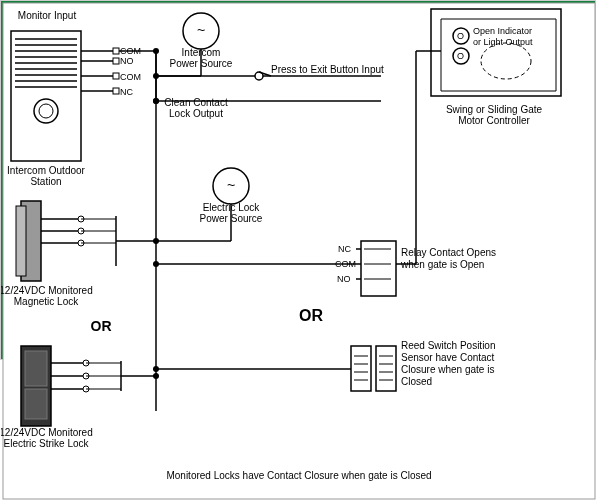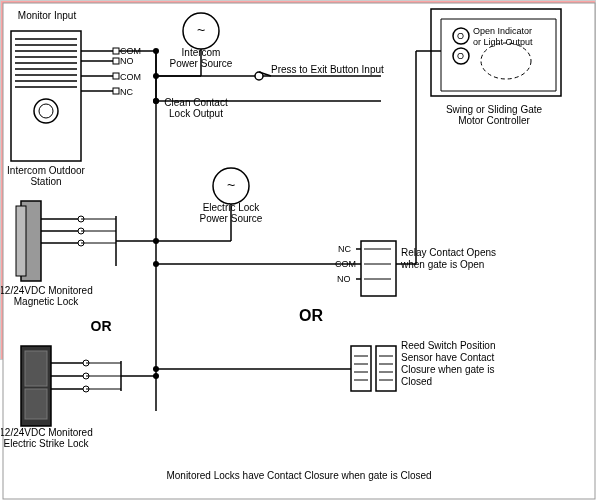--- a/index.html
+++ b/index.html
@@ -9,21 +9,21 @@
       background: #fff;
       font-family: Arial, sans-serif;
       font-size: 11px;
       overflow: hidden;
       position: relative;
     }
     .diagram-container {
       width: 596px;
       height: 360px;
       position: relative;
-      background: #fca5a5;
+      background: #15803d;
       border: 1px solid #ccc;
     }
     svg {
       position: absolute;
       top: 0;
       left: 0;
       width: 596px;
       height: 500px;
     }
   </style>

